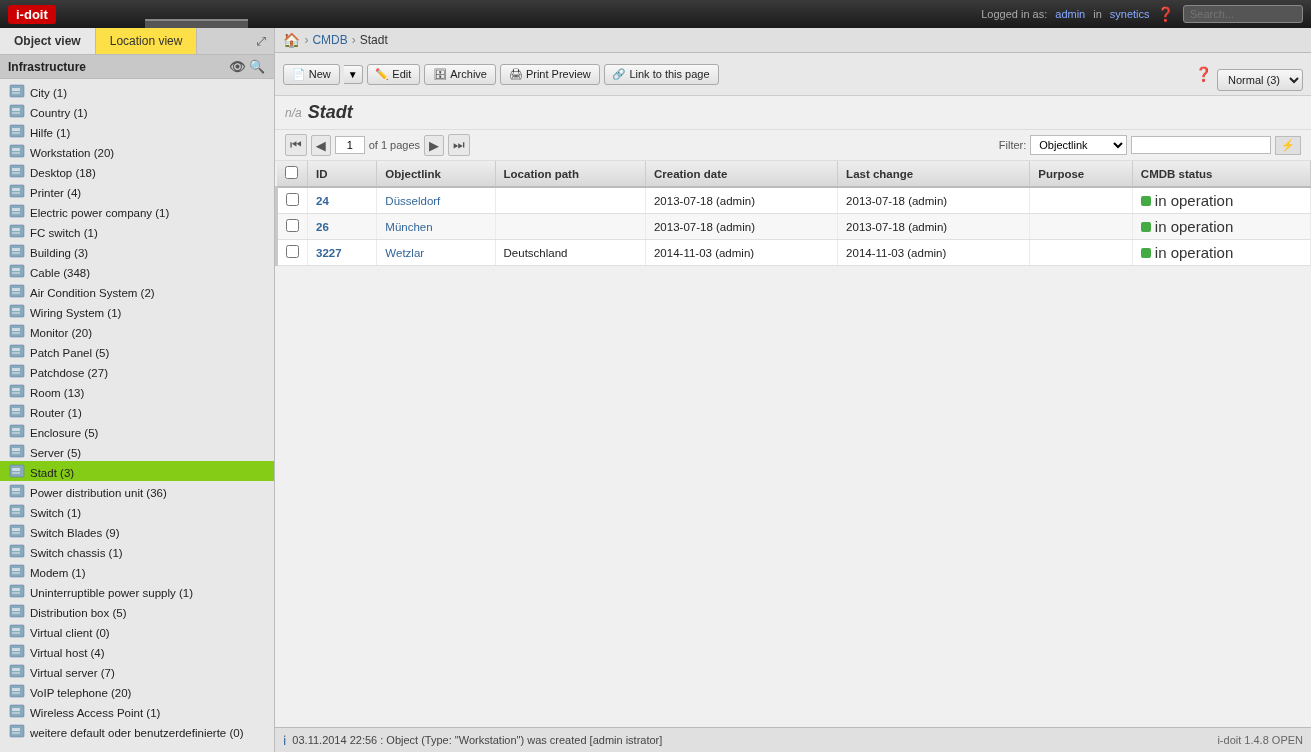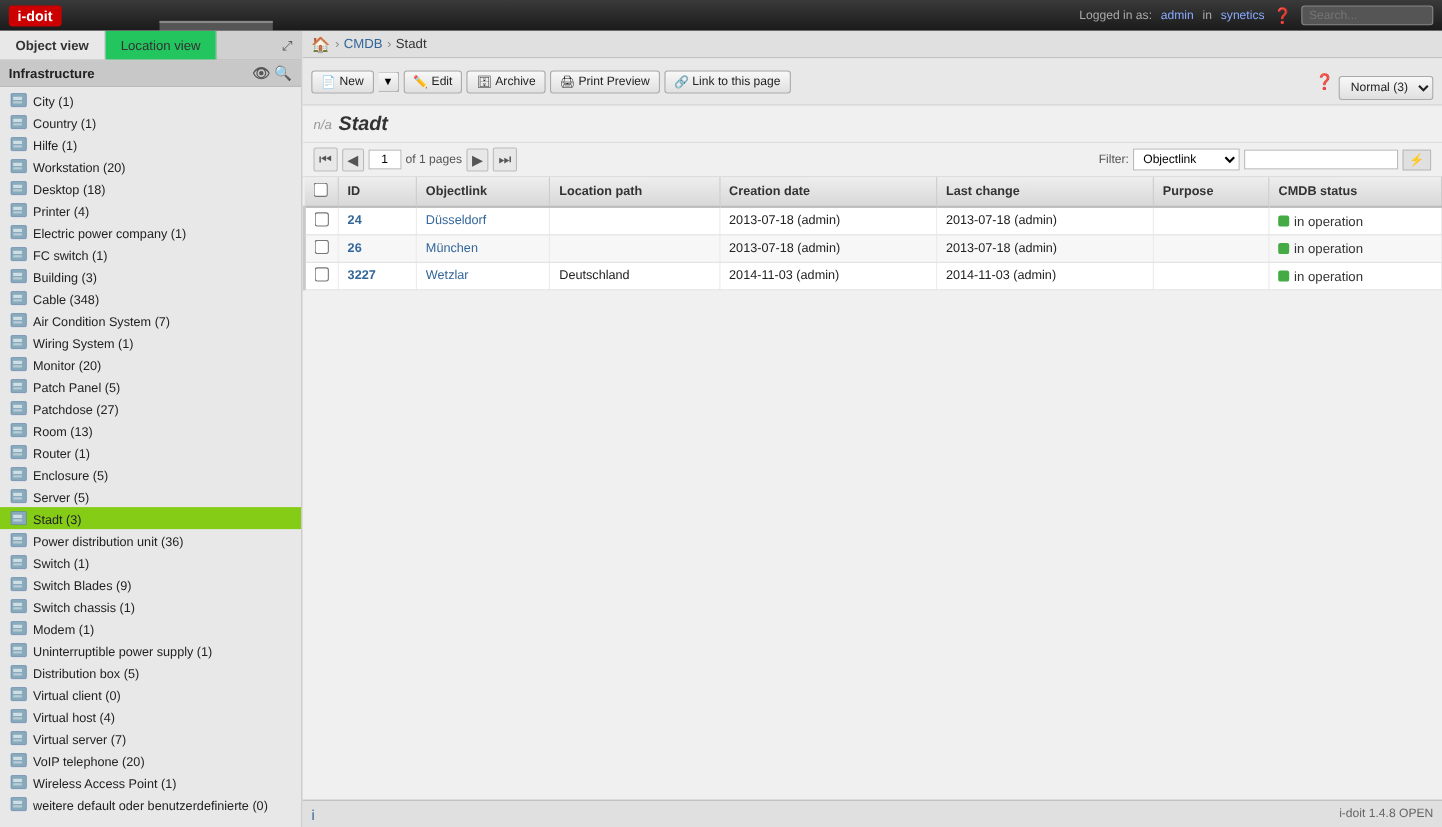--- a/index.html
+++ b/index.html
@@ -36,21 +36,21 @@
       width: 275px; background: #e8e8e8; border-right: 1px solid #bbb;
       display: flex; flex-direction: column; overflow: hidden; flex-shrink: 0;
     }
 
     
     #tabs {
       display: flex; background: #d0d0d0; border-bottom: 1px solid #bbb;
     }
     .tab {
       padding: 6px 14px; cursor: pointer; font-size: 12px; color: #333;
-      border-right: 1px solid #bbb; background: #22c55e;
+      border-right: 1px solid #bbb; background: #fde047;
     }
     .tab.active { background: #e8e8e8; font-weight: bold; }
     .tab-link { padding: 6px 8px; cursor: pointer; color: #555; }
 
     
     #sidebar-header {
       display: flex; align-items: center; justify-content: space-between;
       background: #c8c8c8; padding: 4px 8px; border-bottom: 1px solid #bbb;
       font-weight: bold; font-size: 12px;
     }
@@ -138,21 +138,21 @@
     #data-table td {
       border-bottom: 1px solid #e0e0e0; border-right: 1px solid #ebebeb;
       padding: 4px 8px; background: #fff; vertical-align: middle;
     }
     #data-table tr:nth-child(even) td { background: #f7f7f7; }
     .cb-col { width: 28px; text-align: center; }
     .id-col { color: #336699; font-weight: bold; cursor: pointer; }
     .link-col { color: #336699; cursor: pointer; }
     .status-badge {
       display: inline-flex; align-items: center; gap: 4px;
-      font-size: 12px; color: #333;
+      font-size: 15px; color: #333;
     }
     .status-dot { width: 10px; height: 10px; border-radius: 2px; background: #44aa44; display: inline-block; }
 
     
     #data-table tr td:first-child { border-left: 3px solid #c8c8c8; }
 
     
     #status-bar {
       background: #e0e0e0; border-top: 1px solid #bbb;
       padding: 3px 8px; font-size: 11px; color: #444;
@@ -307,21 +307,21 @@
           <span class="tree-label">Cable (348)</span>
         </div>
         <div class="tree-item">
           <span class="tree-icon">
             <svg width="16" height="14" viewBox="0 0 16 14">
     <rect width="14" height="12" x="1" y="1" rx="1" fill="#88aabb" stroke="#5577aa" stroke-width="0.5"></rect>
     <rect width="8" height="3" x="3" y="4" rx="0.5" fill="#fff" opacity="0.6"></rect>
     <rect width="8" height="2" x="3" y="8" rx="0.5" fill="#fff" opacity="0.4"></rect>
   </svg>
           </span>
-          <span class="tree-label">Air Condition System (7)</span>
+          <span class="tree-label">Air Condition System (2)</span>
         </div>
         <div class="tree-item">
           <span class="tree-icon">
             <svg width="16" height="14" viewBox="0 0 16 14">
     <rect width="14" height="12" x="1" y="1" rx="1" fill="#88aabb" stroke="#5577aa" stroke-width="0.5"></rect>
     <rect width="8" height="3" x="3" y="4" rx="0.5" fill="#fff" opacity="0.6"></rect>
     <rect width="8" height="2" x="3" y="8" rx="0.5" fill="#fff" opacity="0.4"></rect>
   </svg>
           </span>
           <span class="tree-label">Wiring System (1)</span>
@@ -675,16 +675,17 @@
         <span>in operation</span>
       </span>
     </td>
   </tr>
           </tbody>
       </table>
     </div>
 
     <div id="status-bar">
       <span class="status-info-icon">ℹ</span>
+      <span>03.11.2014 22:56 : Object (Type: "Workstation") was created [admin istrator]</span>
       <span class="status-right">i-doit 1.4.8 OPEN</span>
     </div>
   </div>
 </div>
 
 </body></html>

